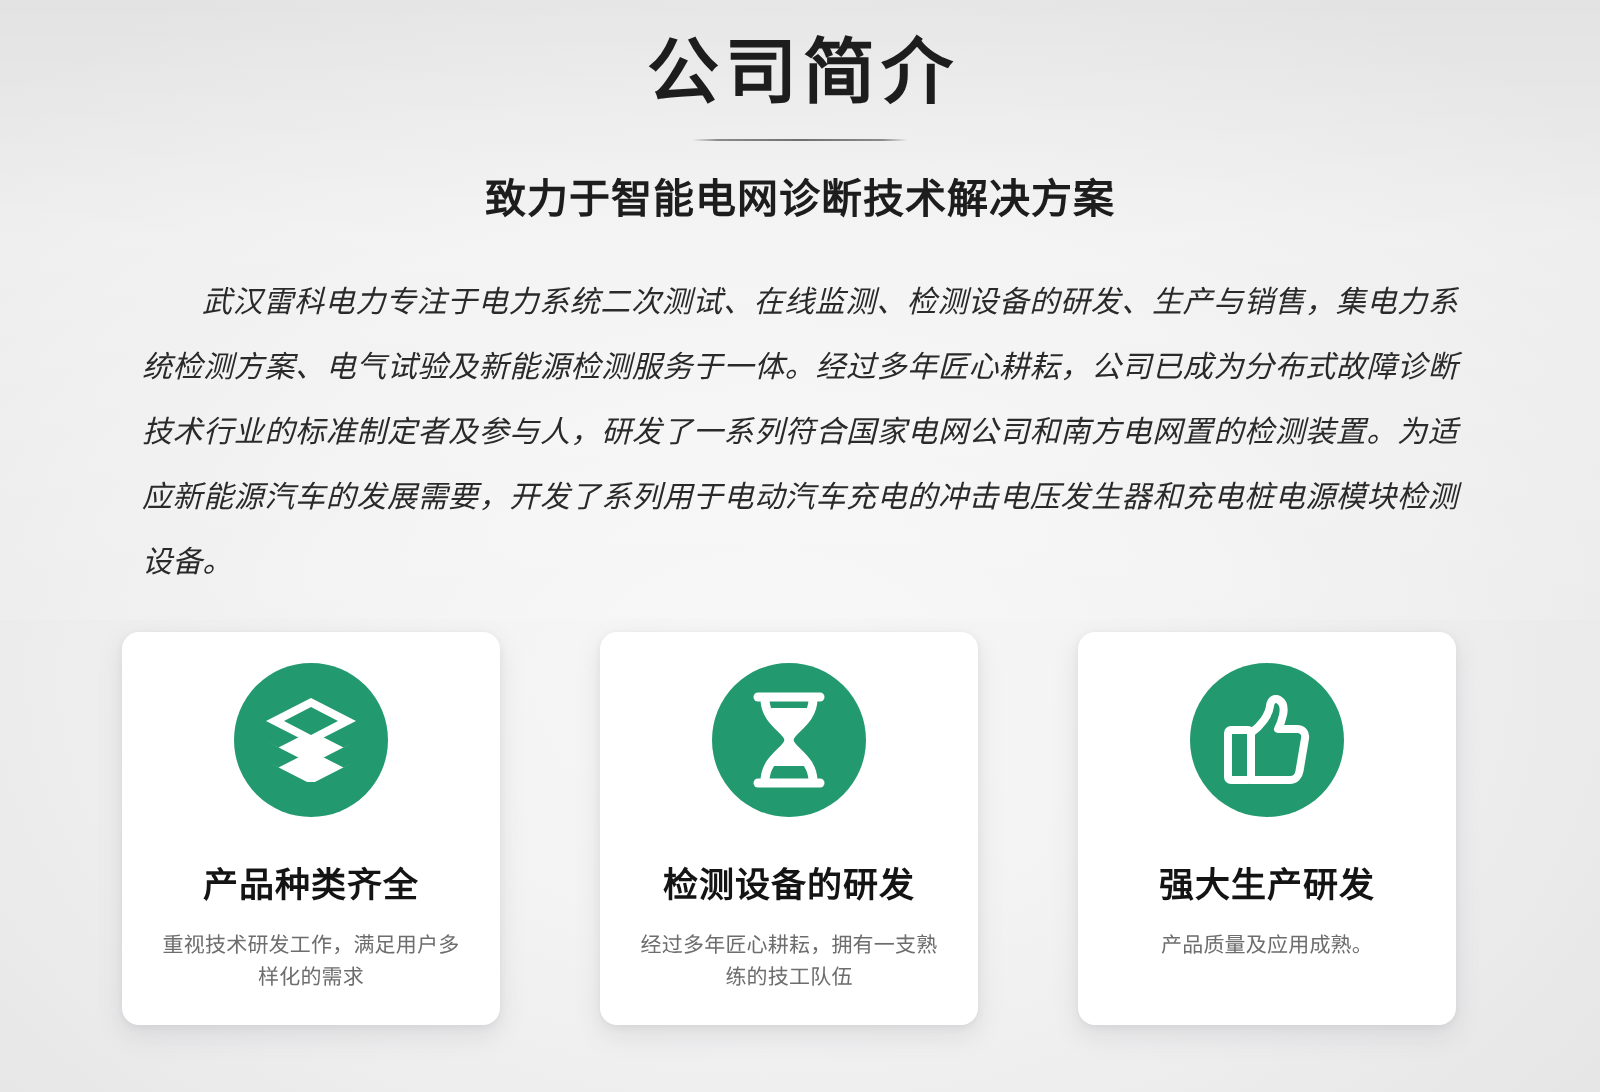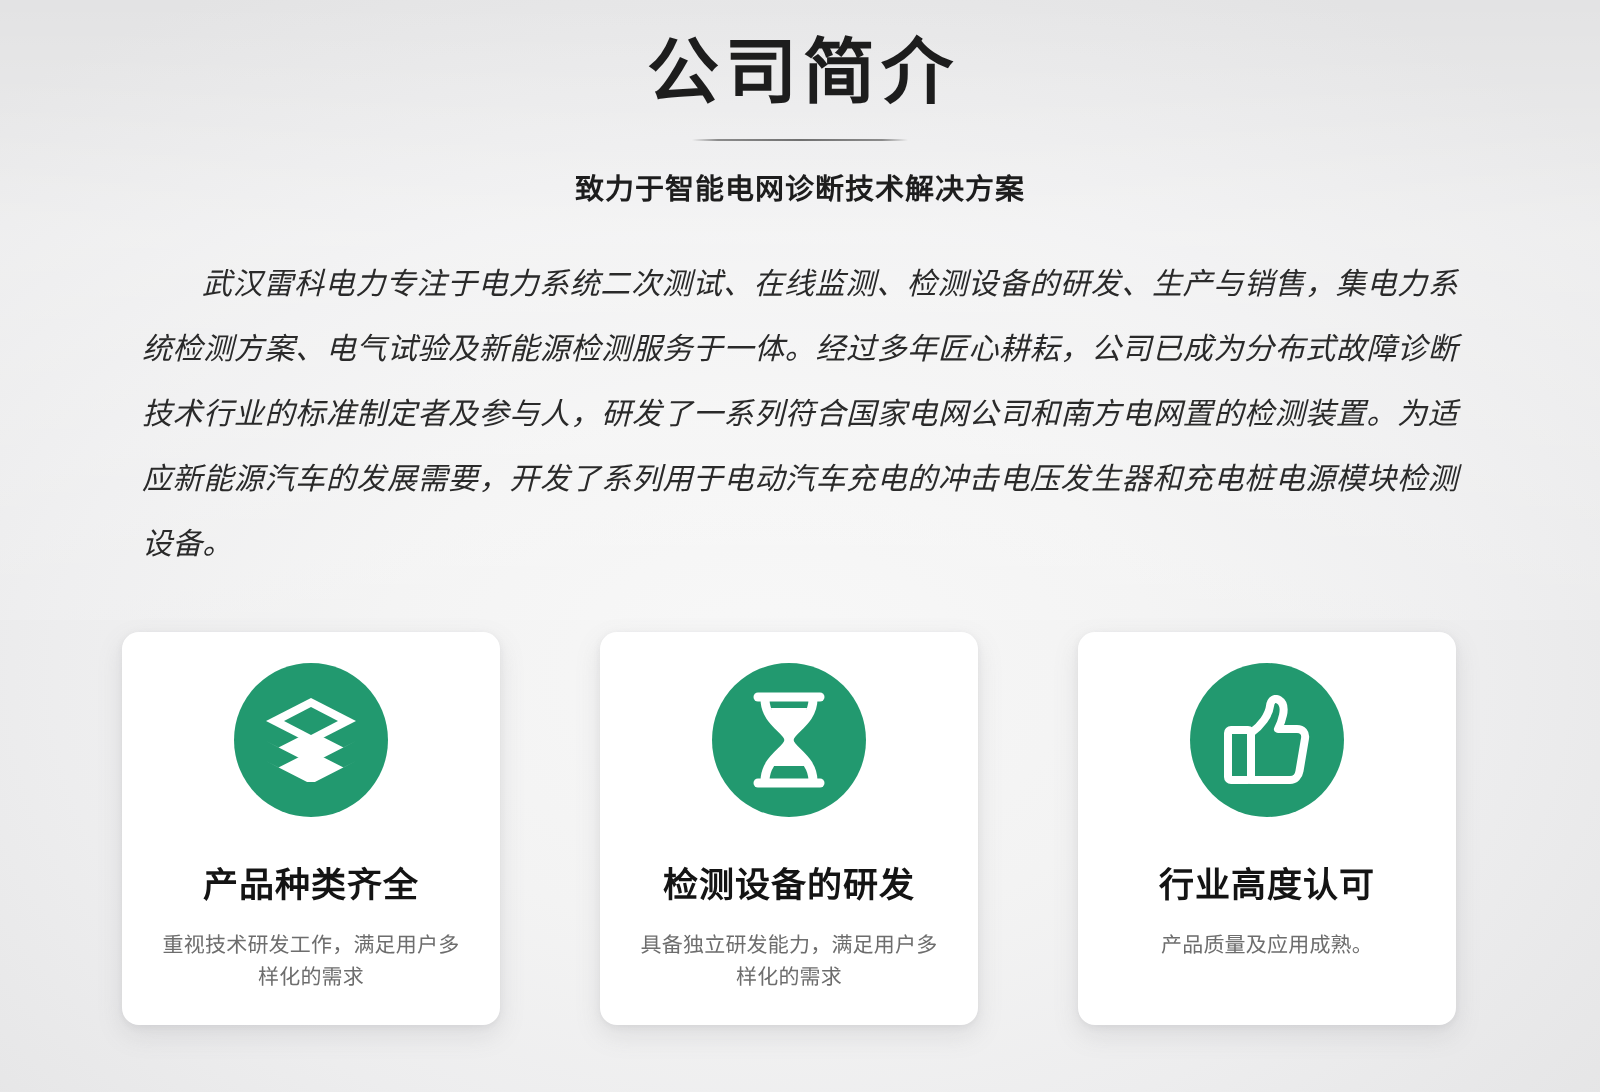--- a/index.html
+++ b/index.html
@@ -51,21 +51,21 @@
 
   .title-divider {
     width:216px;
     height:2px;
     margin:26px auto 0;
     background:linear-gradient(90deg, rgba(150,150,150,0) 0%, #8b8b8b 12%, #707070 50%, #8b8b8b 88%, rgba(150,150,150,0) 100%);
   }
 
   .page-subtitle {
     margin-top:24px;
-    font-size:29px;
+    font-size:41px;
     font-weight:700;
     letter-spacing:1px;
     color:#1d1d1d;
   }
 
   
   .intro-paragraph {
     margin:44px auto 0;
     width:1316px;
     font-size:30px;
@@ -174,30 +174,30 @@
             <path d="M8 5 H70"></path>
             <path d="M8 91 H70"></path>
             <path d="M15 7 C15 30, 39 38, 39 48 C39 58, 15 66, 15 89"></path>
             <path d="M63 7 C63 30, 39 38, 39 48 C39 58, 63 66, 63 89"></path>
           </g>
           <path d="M19 74 C23 60, 33 54, 39 54 C45 54, 55 60, 59 74 Z" fill="#ffffff"></path>
           <path d="M21 16 H57 C55 28, 45 36, 39 40 C33 36, 23 28, 21 16 Z" fill="#ffffff"></path>
         </svg>
       </div>
       <div class="card-title">检测设备的研发</div>
-      <div class="card-desc">具备独立研发能力，满足用户多样化的需求</div>
+      <div class="card-desc">经过多年匠心耕耘，拥有一支熟练的技工队伍</div>
     </div>
 
     <div class="card">
       <div class="card-icon-circle">
         <svg width="88" height="90" viewBox="0 0 88 90" aria-hidden="true">
           <g fill="none" stroke="#ffffff" stroke-width="8" stroke-linejoin="round" stroke-linecap="round">
             <rect x="5" y="35" width="23" height="50" rx="3"></rect>
             <path d="M28 38 C38 31, 46 20, 47 11 C47.8 4.5, 52 2.5, 56 5 C60.5 7.8, 61.5 13, 60 20 C59 25, 57 30, 55 34 L74 34 C79.5 34, 83 38, 82 43.5 L76.5 76 C75.8 81, 72 85 , 67 85 L28 85 Z"></path>
           </g>
         </svg>
       </div>
-      <div class="card-title">行业高度认可</div>
+      <div class="card-title">强大生产研发</div>
       <div class="card-desc">产品质量及应用成熟。</div>
     </div>
 
   </div>
 </div>
 
 </body></html>

